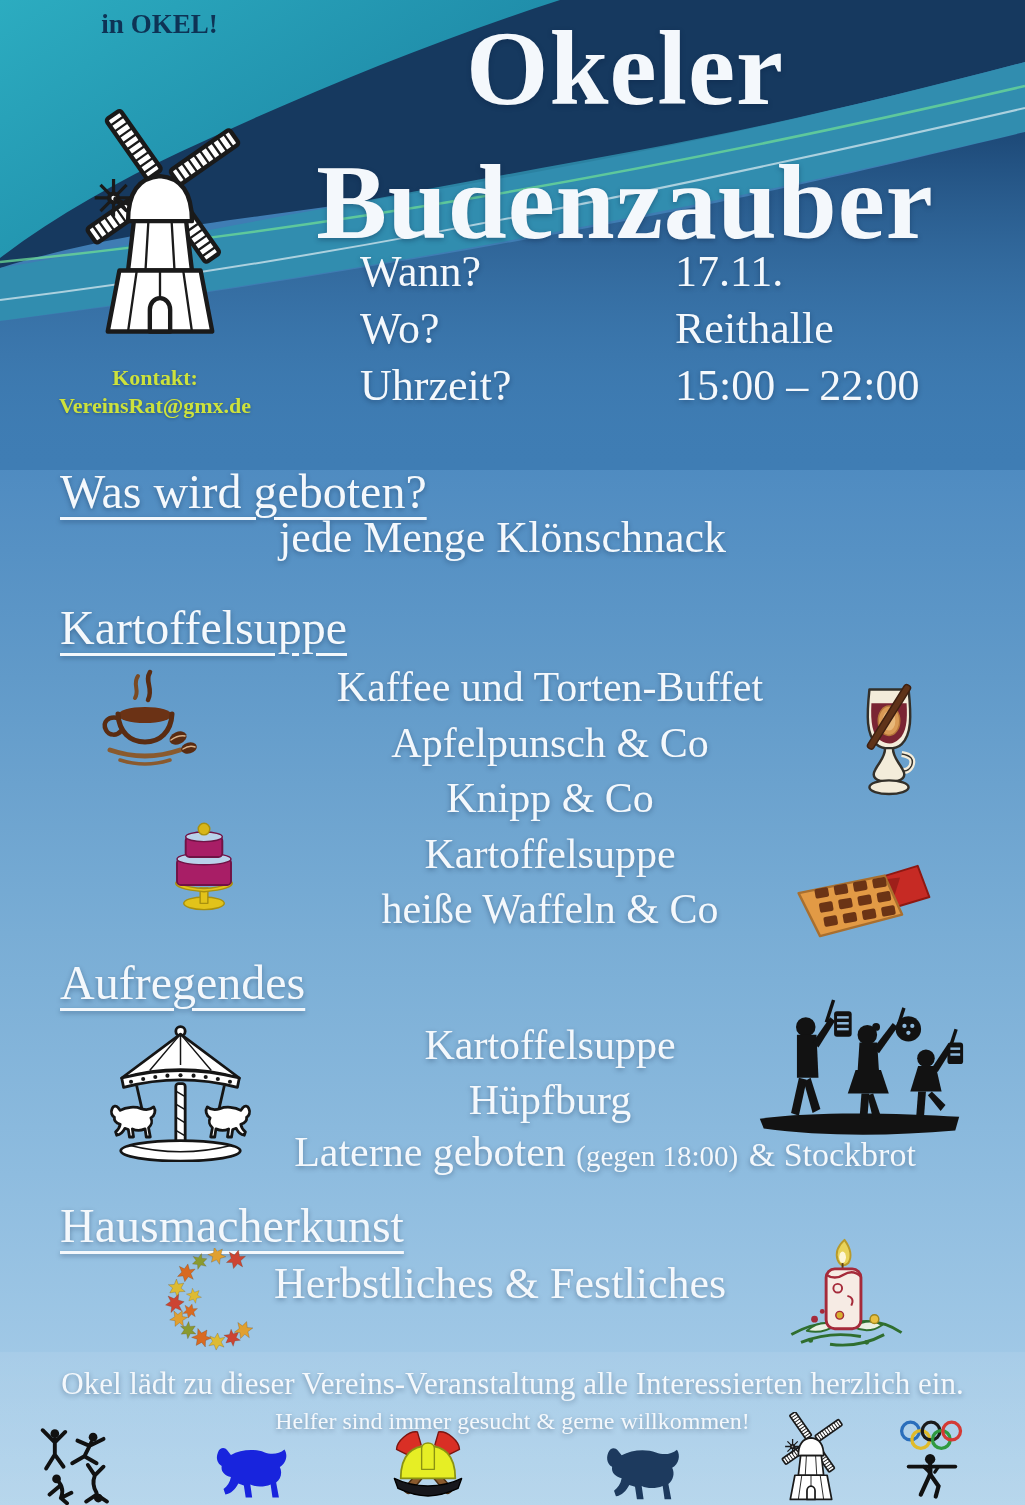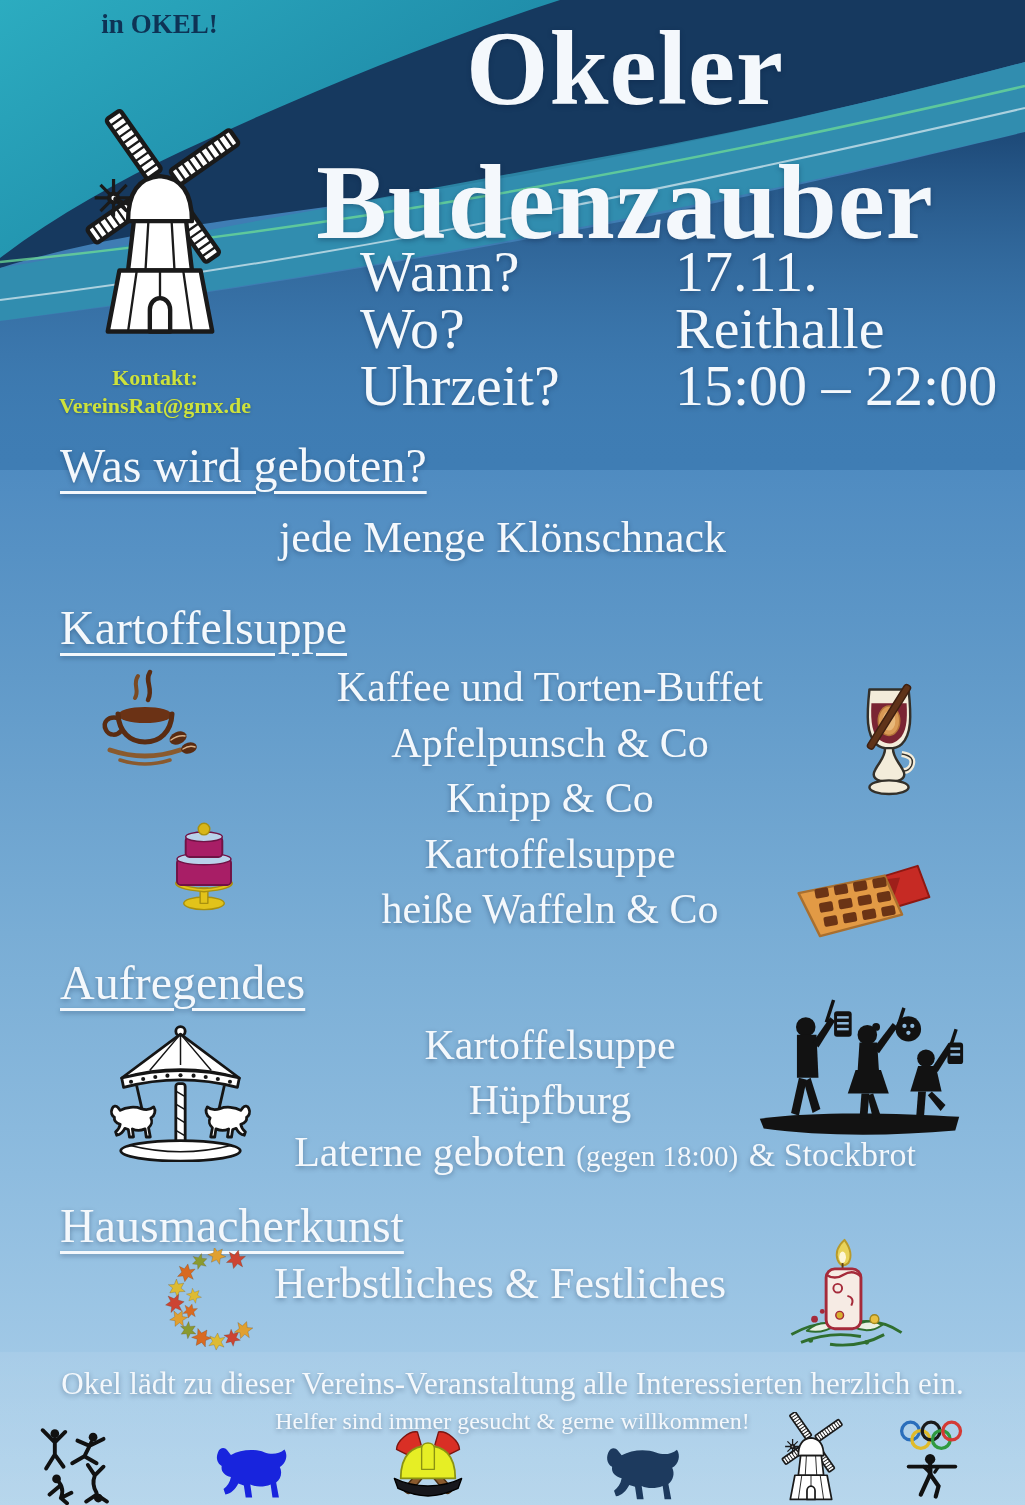--- a/index.html
+++ b/index.html
@@ -11,23 +11,23 @@
   }
   .abs{position:absolute;}
   .waves{left:0;top:0;width:1025px;height:470px;}
   .white-text{color:#f4f8fc;text-shadow:0 2px 5px rgba(10,30,60,.35);}
   .tagline{left:52px;top:8px;width:215px;text-align:center;font-size:27px;font-weight:bold;color:#0e3355;line-height:1.25;}
   .windmill-large{left:70px;top:82px;width:180px;height:290px;}
   .contact{left:30px;top:364px;width:250px;text-align:center;color:#cde23c;font-weight:bold;font-size:22px;line-height:1.25;text-shadow:0 1px 3px rgba(10,30,60,.4);}
   .title{left:225px;width:800px;text-align:center;font-weight:bold;font-size:106px;letter-spacing:1px;}
   .title1{top:8px;}
   .title2{top:142px;}
-  .details{left:360px;top:243px;display:grid;grid-template-columns:315px auto;font-size:58px;line-height:57px;}
+  .details{left:360px;top:243px;display:grid;grid-template-columns:315px auto;font-size:44px;line-height:57px;}
   .heading{font-size:48px;text-decoration:underline;text-underline-offset:9px;text-decoration-thickness:2.5px;}
-  .h-was{left:60px;top:438px;}
+  .h-was{left:60px;top:464px;}
   .intro-item{left:0;top:512px;width:1005px;text-align:center;font-size:44px;}
   .h-kul{left:60px;top:600px;}
   .kul-items{left:280px;top:660px;width:540px;text-align:center;font-size:42px;line-height:55.5px;}
   .h-auf{left:60px;top:955px;}
   .auf-items{left:280px;top:1018px;width:540px;text-align:center;font-size:42px;line-height:55px;}
   .laterne{left:185px;top:1128px;width:840px;text-align:center;font-size:42px;}
   .laterne .note{font-size:29px;}
   .laterne .suffix{font-size:34px;}
   .h-haus{left:60px;top:1198px;}
   .haus-item{left:0;top:1258px;width:1000px;text-align:center;font-size:44px;}

